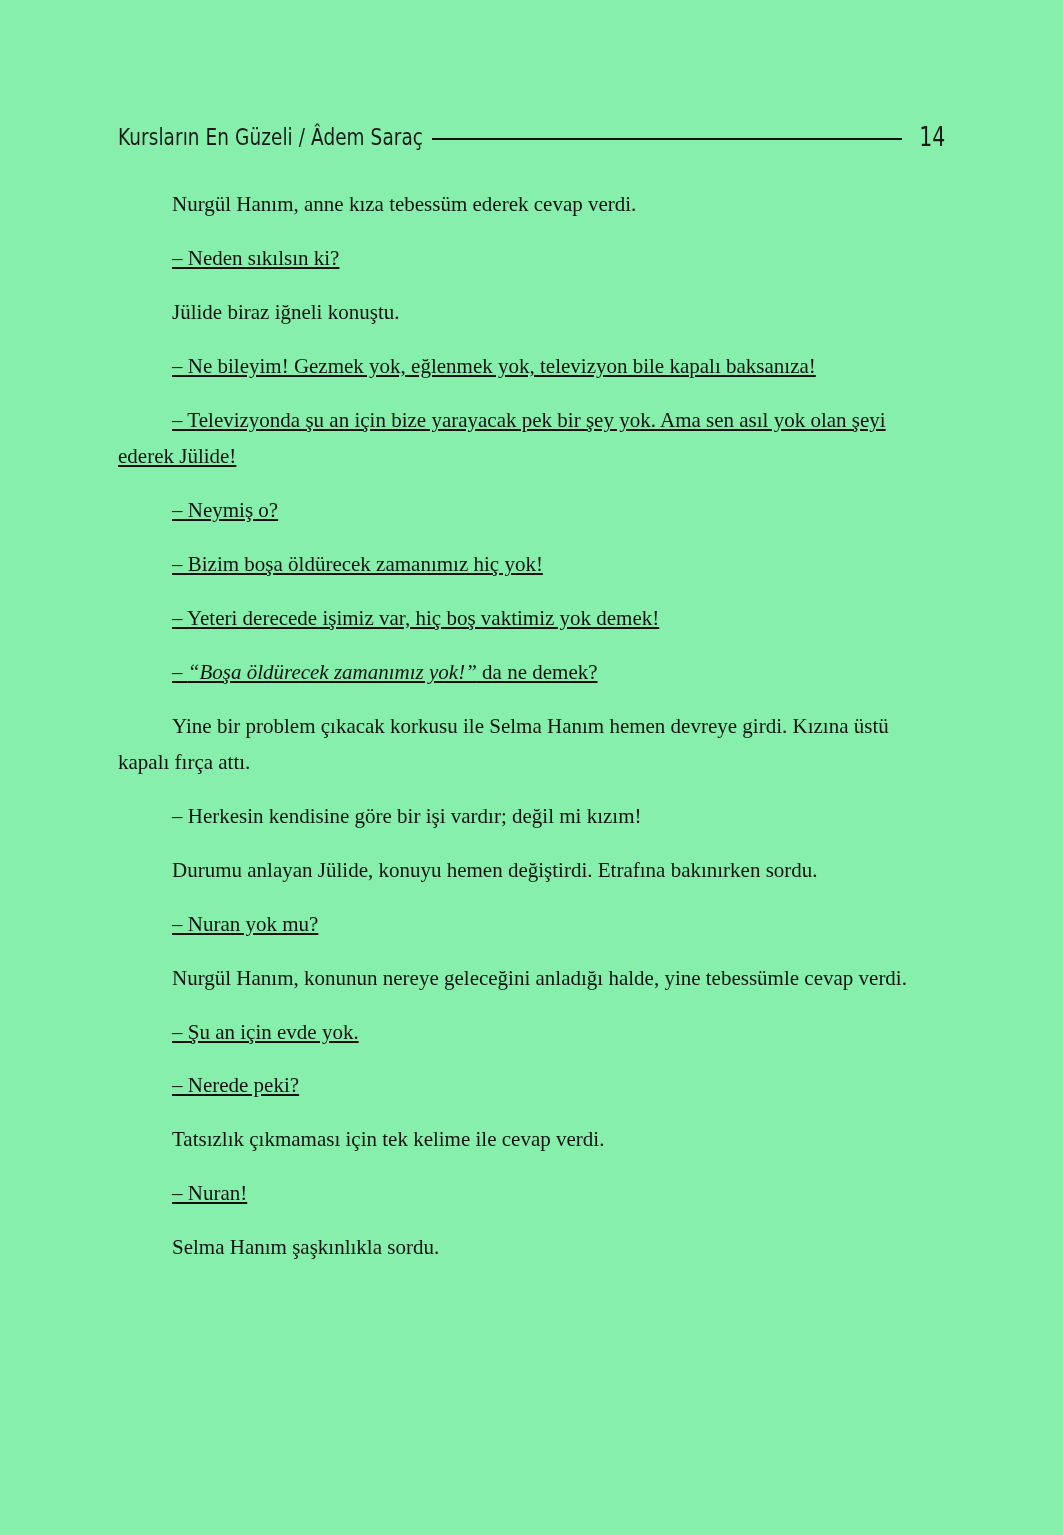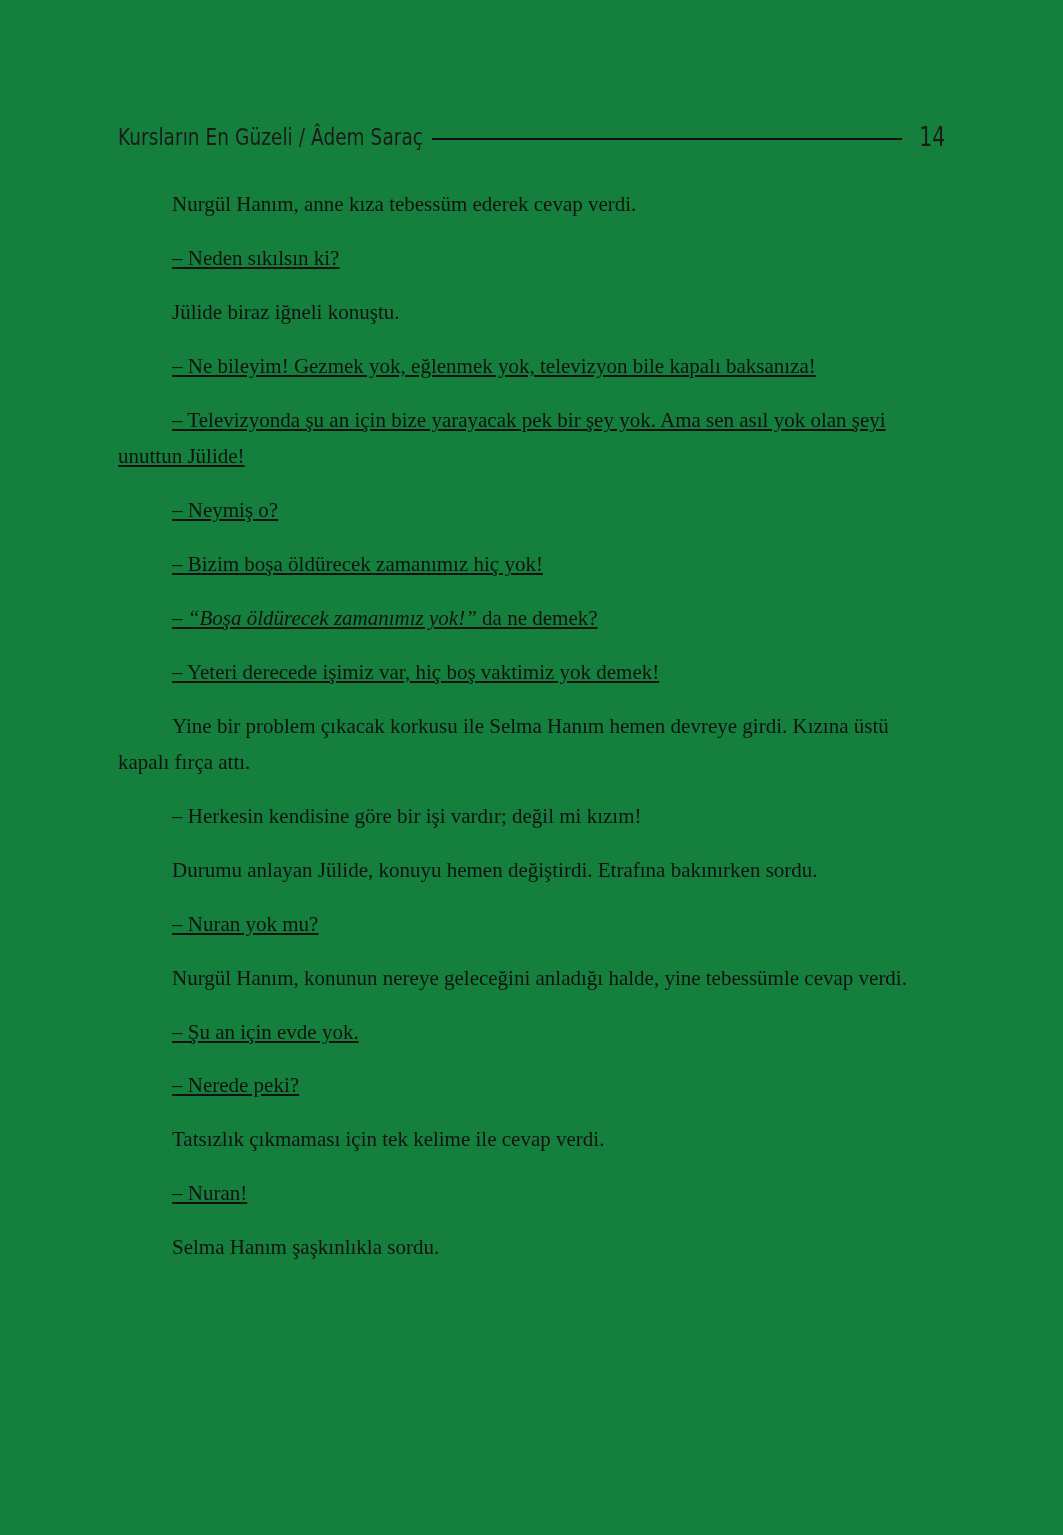--- a/index.html
+++ b/index.html
@@ -6,21 +6,21 @@
   html, body {
     margin: 0;
     padding: 0;
     background: #ffffff;
   }
 
   .page {
     position: relative;
     width: 1063px;
     height: 1535px;
-    background: #15803d;
+    background: #86efac;
     margin: 0 auto;
     overflow: hidden;
     box-sizing: border-box;
   }
 
   
   .running-head {
     position: absolute;
     left: 118px;
     right: 118px;
@@ -116,25 +116,25 @@
     <span class="running-head-title">Kursların En Güzeli / Âdem Saraç</span>
     <span class="running-head-rule"></span>
     <span class="running-head-folio">14</span>
   </div>
 
   <div class="textblock">
       <p class="para indent">Nurgül Hanım, anne kıza tebessüm ederek cevap verdi.</p>
       <p class="para dialogue">– Neden sıkılsın ki?</p>
       <p class="para indent">Jülide biraz iğneli konuştu.</p>
       <p class="para dialogue">– Ne bileyim! Gezmek yok, eğlenmek yok, televizyon bile kapalı baksanıza!</p>
-      <p class="para dialogue">– Televizyonda şu an için bize yarayacak pek bir şey yok. Ama sen asıl yok olan şeyi unuttun Jülide!</p>
+      <p class="para dialogue">– Televizyonda şu an için bize yarayacak pek bir şey yok. Ama sen asıl yok olan şeyi ederek Jülide!</p>
       <p class="para dialogue">– Neymiş o?</p>
       <p class="para dialogue">– Bizim boşa öldürecek zamanımız hiç yok!</p>
+      <p class="para dialogue">– Yeteri derecede işimiz var, hiç boş vaktimiz yok demek!</p>
       <p class="para dialogue"><span>– </span><em>“Boşa öldürecek zamanımız yok!”</em><span> da ne demek?</span></p>
-      <p class="para dialogue">– Yeteri derecede işimiz var, hiç boş vaktimiz yok demek!</p>
       <p class="para indent">Yine bir problem çıkacak korkusu ile Selma Hanım hemen devreye girdi. Kızına üstü kapalı fırça attı.</p>
       <p class="para dialogue-wide">–  Herkesin kendisine göre bir işi vardır; değil mi kızım!</p>
       <p class="para indent">Durumu anlayan Jülide, konuyu hemen değiştirdi. Etrafına bakınırken sordu.</p>
       <p class="para dialogue">– Nuran yok mu?</p>
       <p class="para indent">Nurgül Hanım, konunun nereye geleceğini anladığı halde, yine tebessümle cevap verdi.</p>
       <p class="para dialogue">– Şu an için evde yok.</p>
       <p class="para dialogue">– Nerede peki?</p>
       <p class="para indent">Tatsızlık çıkmaması için tek kelime ile cevap verdi.</p>
       <p class="para dialogue">– Nuran!</p>
       <p class="para indent">Selma Hanım şaşkınlıkla sordu.</p>

